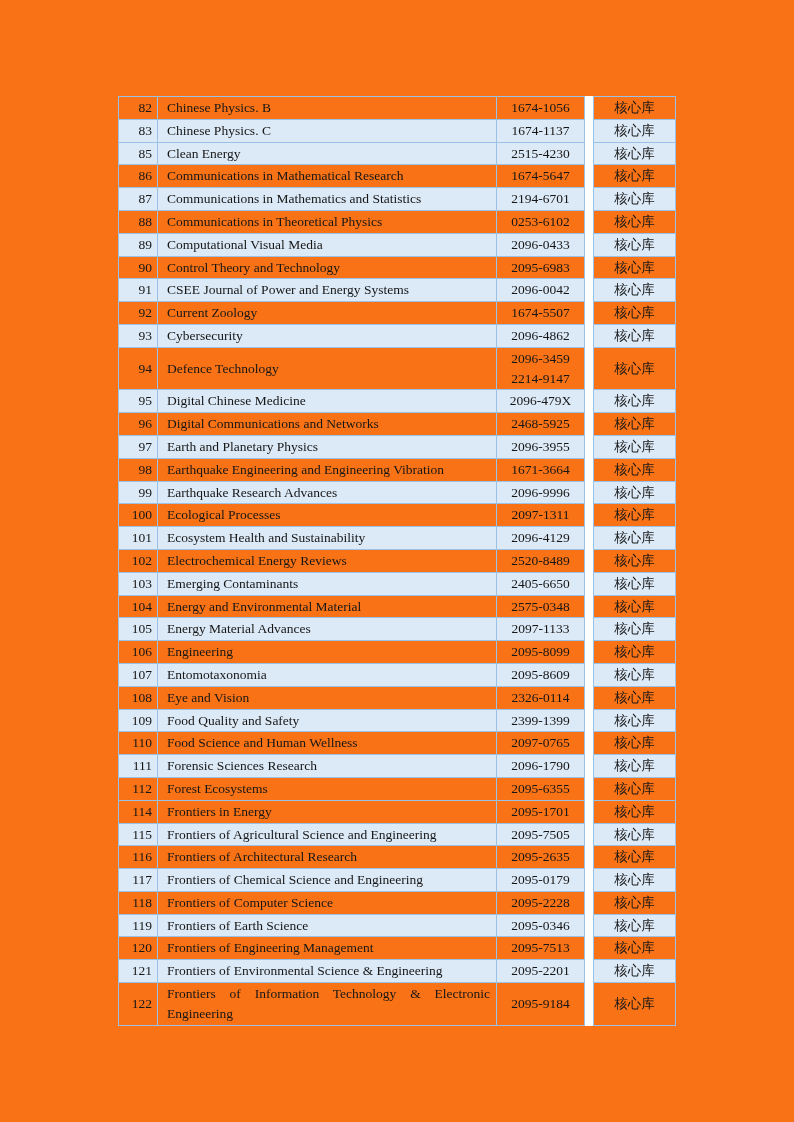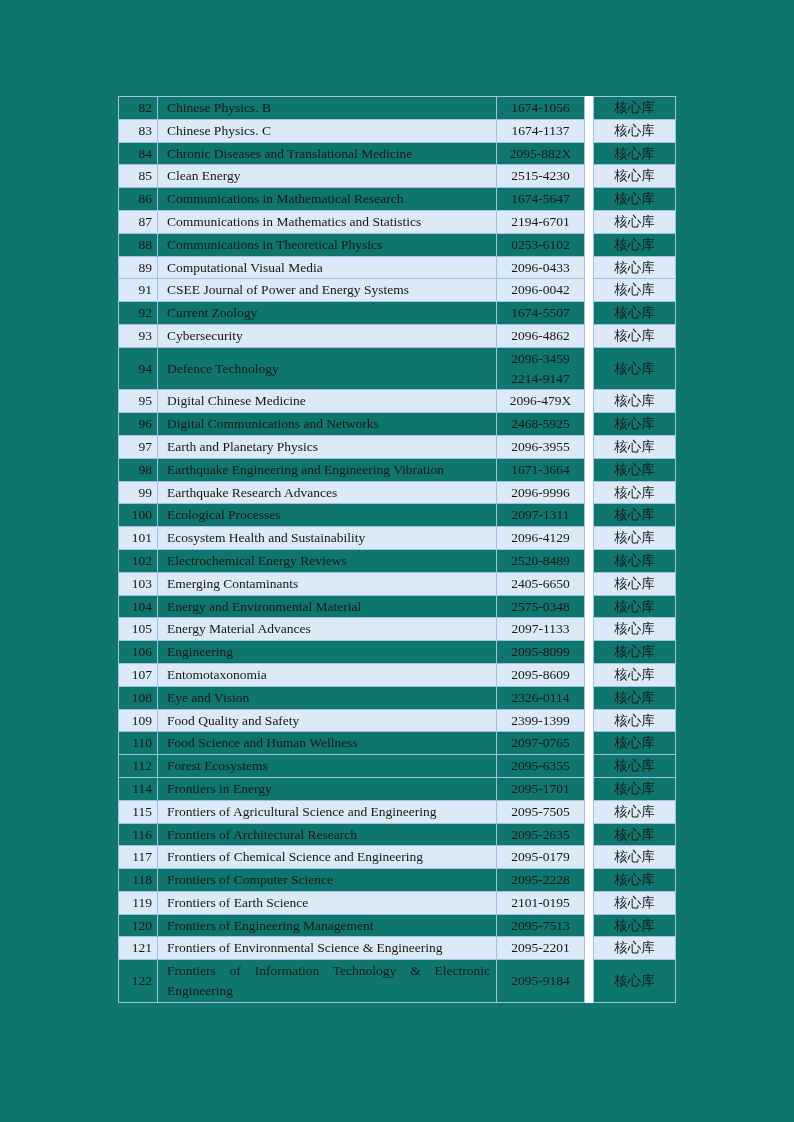--- a/index.html
+++ b/index.html
@@ -6,21 +6,21 @@
     --row-band:#DCE9F6;
     --table-border:#9BC2E6;
     --text:#161616;
   }
   html,body{margin:0;padding:0;background:#ffffff;}
   body{
     width:794px;height:1122px;
     font-family:"Liberation Serif", serif;
     color:var(--text);
   }
-  .page{position:relative;width:794px;height:1122px;overflow:hidden;background:#0f766e;}
+  .page{position:relative;width:794px;height:1122px;overflow:hidden;background:#f97316;}
   table.journal-table{
     position:absolute;left:118px;top:96px;width:558px;
     border-collapse:separate;border-spacing:0;table-layout:fixed;
   }
   td{
     box-sizing:border-box;
     font-size:13.5px;line-height:19.8px;
     height:22px;
     padding:1px 6px;
     vertical-align:middle;
@@ -68,27 +68,20 @@
     <td class="c-gap"></td>
     <td class="c-core">核心库</td>
   </tr>
         <tr class="banded">
     <td class="c-num">83</td>
     <td class="c-name">Chinese Physics. C</td>
     <td class="c-issn">1674-1137</td>
     <td class="c-gap"></td>
     <td class="c-core">核心库</td>
   </tr>
-        <tr>
-    <td class="c-num">84</td>
-    <td class="c-name">Chronic Diseases and Translational Medicine</td>
-    <td class="c-issn">2095-882X</td>
-    <td class="c-gap"></td>
-    <td class="c-core">核心库</td>
-  </tr>
         <tr class="banded">
     <td class="c-num">85</td>
     <td class="c-name">Clean Energy</td>
     <td class="c-issn">2515-4230</td>
     <td class="c-gap"></td>
     <td class="c-core">核心库</td>
   </tr>
         <tr>
     <td class="c-num">86</td>
     <td class="c-name">Communications in Mathematical Research</td>
@@ -107,20 +100,27 @@
     <td class="c-num">88</td>
     <td class="c-name">Communications in Theoretical Physics</td>
     <td class="c-issn">0253-6102</td>
     <td class="c-gap"></td>
     <td class="c-core">核心库</td>
   </tr>
         <tr class="banded">
     <td class="c-num">89</td>
     <td class="c-name">Computational Visual Media</td>
     <td class="c-issn">2096-0433</td>
+    <td class="c-gap"></td>
+    <td class="c-core">核心库</td>
+  </tr>
+        <tr>
+    <td class="c-num">90</td>
+    <td class="c-name">Control Theory and Technology</td>
+    <td class="c-issn">2095-6983</td>
     <td class="c-gap"></td>
     <td class="c-core">核心库</td>
   </tr>
         <tr class="banded">
     <td class="c-num">91</td>
     <td class="c-name">CSEE Journal of Power and Energy Systems</td>
     <td class="c-issn">2096-0042</td>
     <td class="c-gap"></td>
     <td class="c-core">核心库</td>
   </tr>
@@ -251,20 +251,27 @@
     <td class="c-gap"></td>
     <td class="c-core">核心库</td>
   </tr>
         <tr>
     <td class="c-num">110</td>
     <td class="c-name">Food Science and Human Wellness</td>
     <td class="c-issn">2097-0765</td>
     <td class="c-gap"></td>
     <td class="c-core">核心库</td>
   </tr>
+        <tr class="banded">
+    <td class="c-num">111</td>
+    <td class="c-name">Forensic Sciences Research</td>
+    <td class="c-issn">2096-1790</td>
+    <td class="c-gap"></td>
+    <td class="c-core">核心库</td>
+  </tr>
         <tr>
     <td class="c-num">112</td>
     <td class="c-name">Forest Ecosystems</td>
     <td class="c-issn">2095-6355</td>
     <td class="c-gap"></td>
     <td class="c-core">核心库</td>
   </tr>
         <tr>
     <td class="c-num">114</td>
     <td class="c-name">Frontiers in Energy</td>
@@ -296,21 +303,21 @@
         <tr>
     <td class="c-num">118</td>
     <td class="c-name">Frontiers of Computer Science</td>
     <td class="c-issn">2095-2228</td>
     <td class="c-gap"></td>
     <td class="c-core">核心库</td>
   </tr>
         <tr class="banded">
     <td class="c-num">119</td>
     <td class="c-name">Frontiers of Earth Science</td>
-    <td class="c-issn">2101-0195</td>
+    <td class="c-issn">2095-0346</td>
     <td class="c-gap"></td>
     <td class="c-core">核心库</td>
   </tr>
         <tr>
     <td class="c-num">120</td>
     <td class="c-name">Frontiers of Engineering Management</td>
     <td class="c-issn">2095-7513</td>
     <td class="c-gap"></td>
     <td class="c-core">核心库</td>
   </tr>

